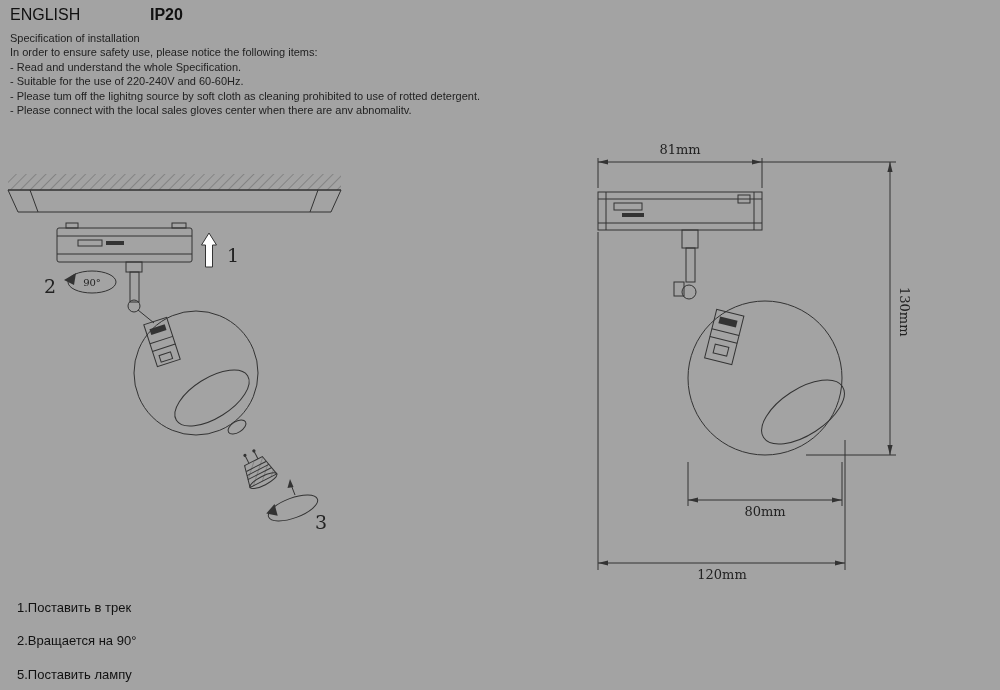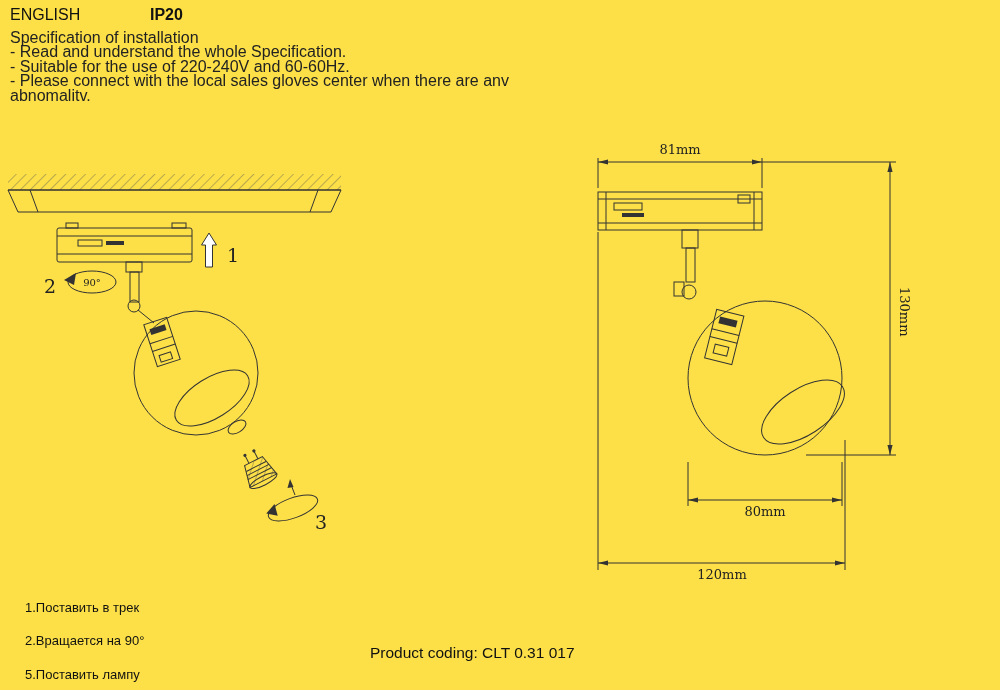--- a/index.html
+++ b/index.html
@@ -1,40 +1,42 @@
 <!DOCTYPE html>
 <html><head>
 <meta charset="utf-8">
 <style>
   html,body{margin:0;padding:0;background:#fff;}
-  #page{position:relative;width:1000px;height:690px;background:#fde047;overflow:hidden;
+  #page{position:relative;width:1000px;height:690px;background:#a3a3a3;overflow:hidden;
         font-family:"Liberation Sans",sans-serif;color:#1a1a1a;}
   .hdr{position:absolute;top:6px;font-size:16px;color:#111;}
-  #spec{position:absolute;left:10px;top:31px;font-size:16px;line-height:14.4px;color:#222;width:560px;}
-  .legend-item{position:absolute;left:25px;font-size:13px;color:#111;}
+  #spec{position:absolute;left:10px;top:31px;font-size:11px;line-height:14.4px;color:#222;width:560px;}
+  .legend-item{position:absolute;left:17px;font-size:13px;color:#111;}
   #product-coding{position:absolute;left:370px;top:644px;font-size:15.5px;color:#111;}
   svg{position:absolute;}
   svg .ln{stroke:#333;stroke-width:1;fill:none;}
   svg .fil{fill:#333;stroke:none;}
   svg .dim{font:13px "DejaVu Serif",serif;fill:#222;stroke:none;}
   svg .num{font:19px "DejaVu Serif",serif;fill:#222;stroke:none;}
   svg .small{font:10px "DejaVu Serif",serif;fill:#222;stroke:none;}
 </style>
 </head>
 <body>
 
 <div id="page">
 
   <div class="hdr" style="left:10px;">ENGLISH</div>
   <div class="hdr" style="left:150px;font-weight:bold;">IP20</div>
 
   <div id="spec">
     <div>Specification of installation</div>
+    <div>In order to ensure safety use, please notice the following items:</div>
     <div>- Read and understand the whole Specification.</div>
     <div>- Suitable for the use of 220-240V and 60-60Hz.</div>
+    <div>- Please tum off the lighitng source by soft cloth as cleaning prohibited to use of rotted detergent.</div>
     <div>- Please connect with the local sales gloves center when there are anv abnomalitv.</div>
   </div>
 
   <svg style="left:0;top:160px;" width="360" height="430" viewBox="0 0 360 430">
     <defs>
       <pattern id="hatch" patternUnits="userSpaceOnUse" width="7" height="7" patternTransform="rotate(45)">
         <line x1="0" y1="0" x2="0" y2="7" stroke="#555" stroke-width="0.8"></line>
       </pattern>
     </defs>
 
@@ -172,15 +174,14 @@
       <polygon class="fil" points="38,423 48,420.4 48,425.6"></polygon>
       <polygon class="fil" points="285,423 275,420.4 275,425.6"></polygon>
       <text class="dim" x="162" y="439" text-anchor="middle">120mm</text>
     </g>
   </svg>
 
   <div class="legend-item" style="top:600px;">1.Поставить в трек</div>
   <div class="legend-item" style="top:633px;">2.Вращается на 90°</div>
   <div class="legend-item" style="top:667px;">5.Поставить лампу</div>
 
-  <div id="product-coding">Product coding: CLT 0.31 017</div>
 
 </div>
 
 </body></html>

